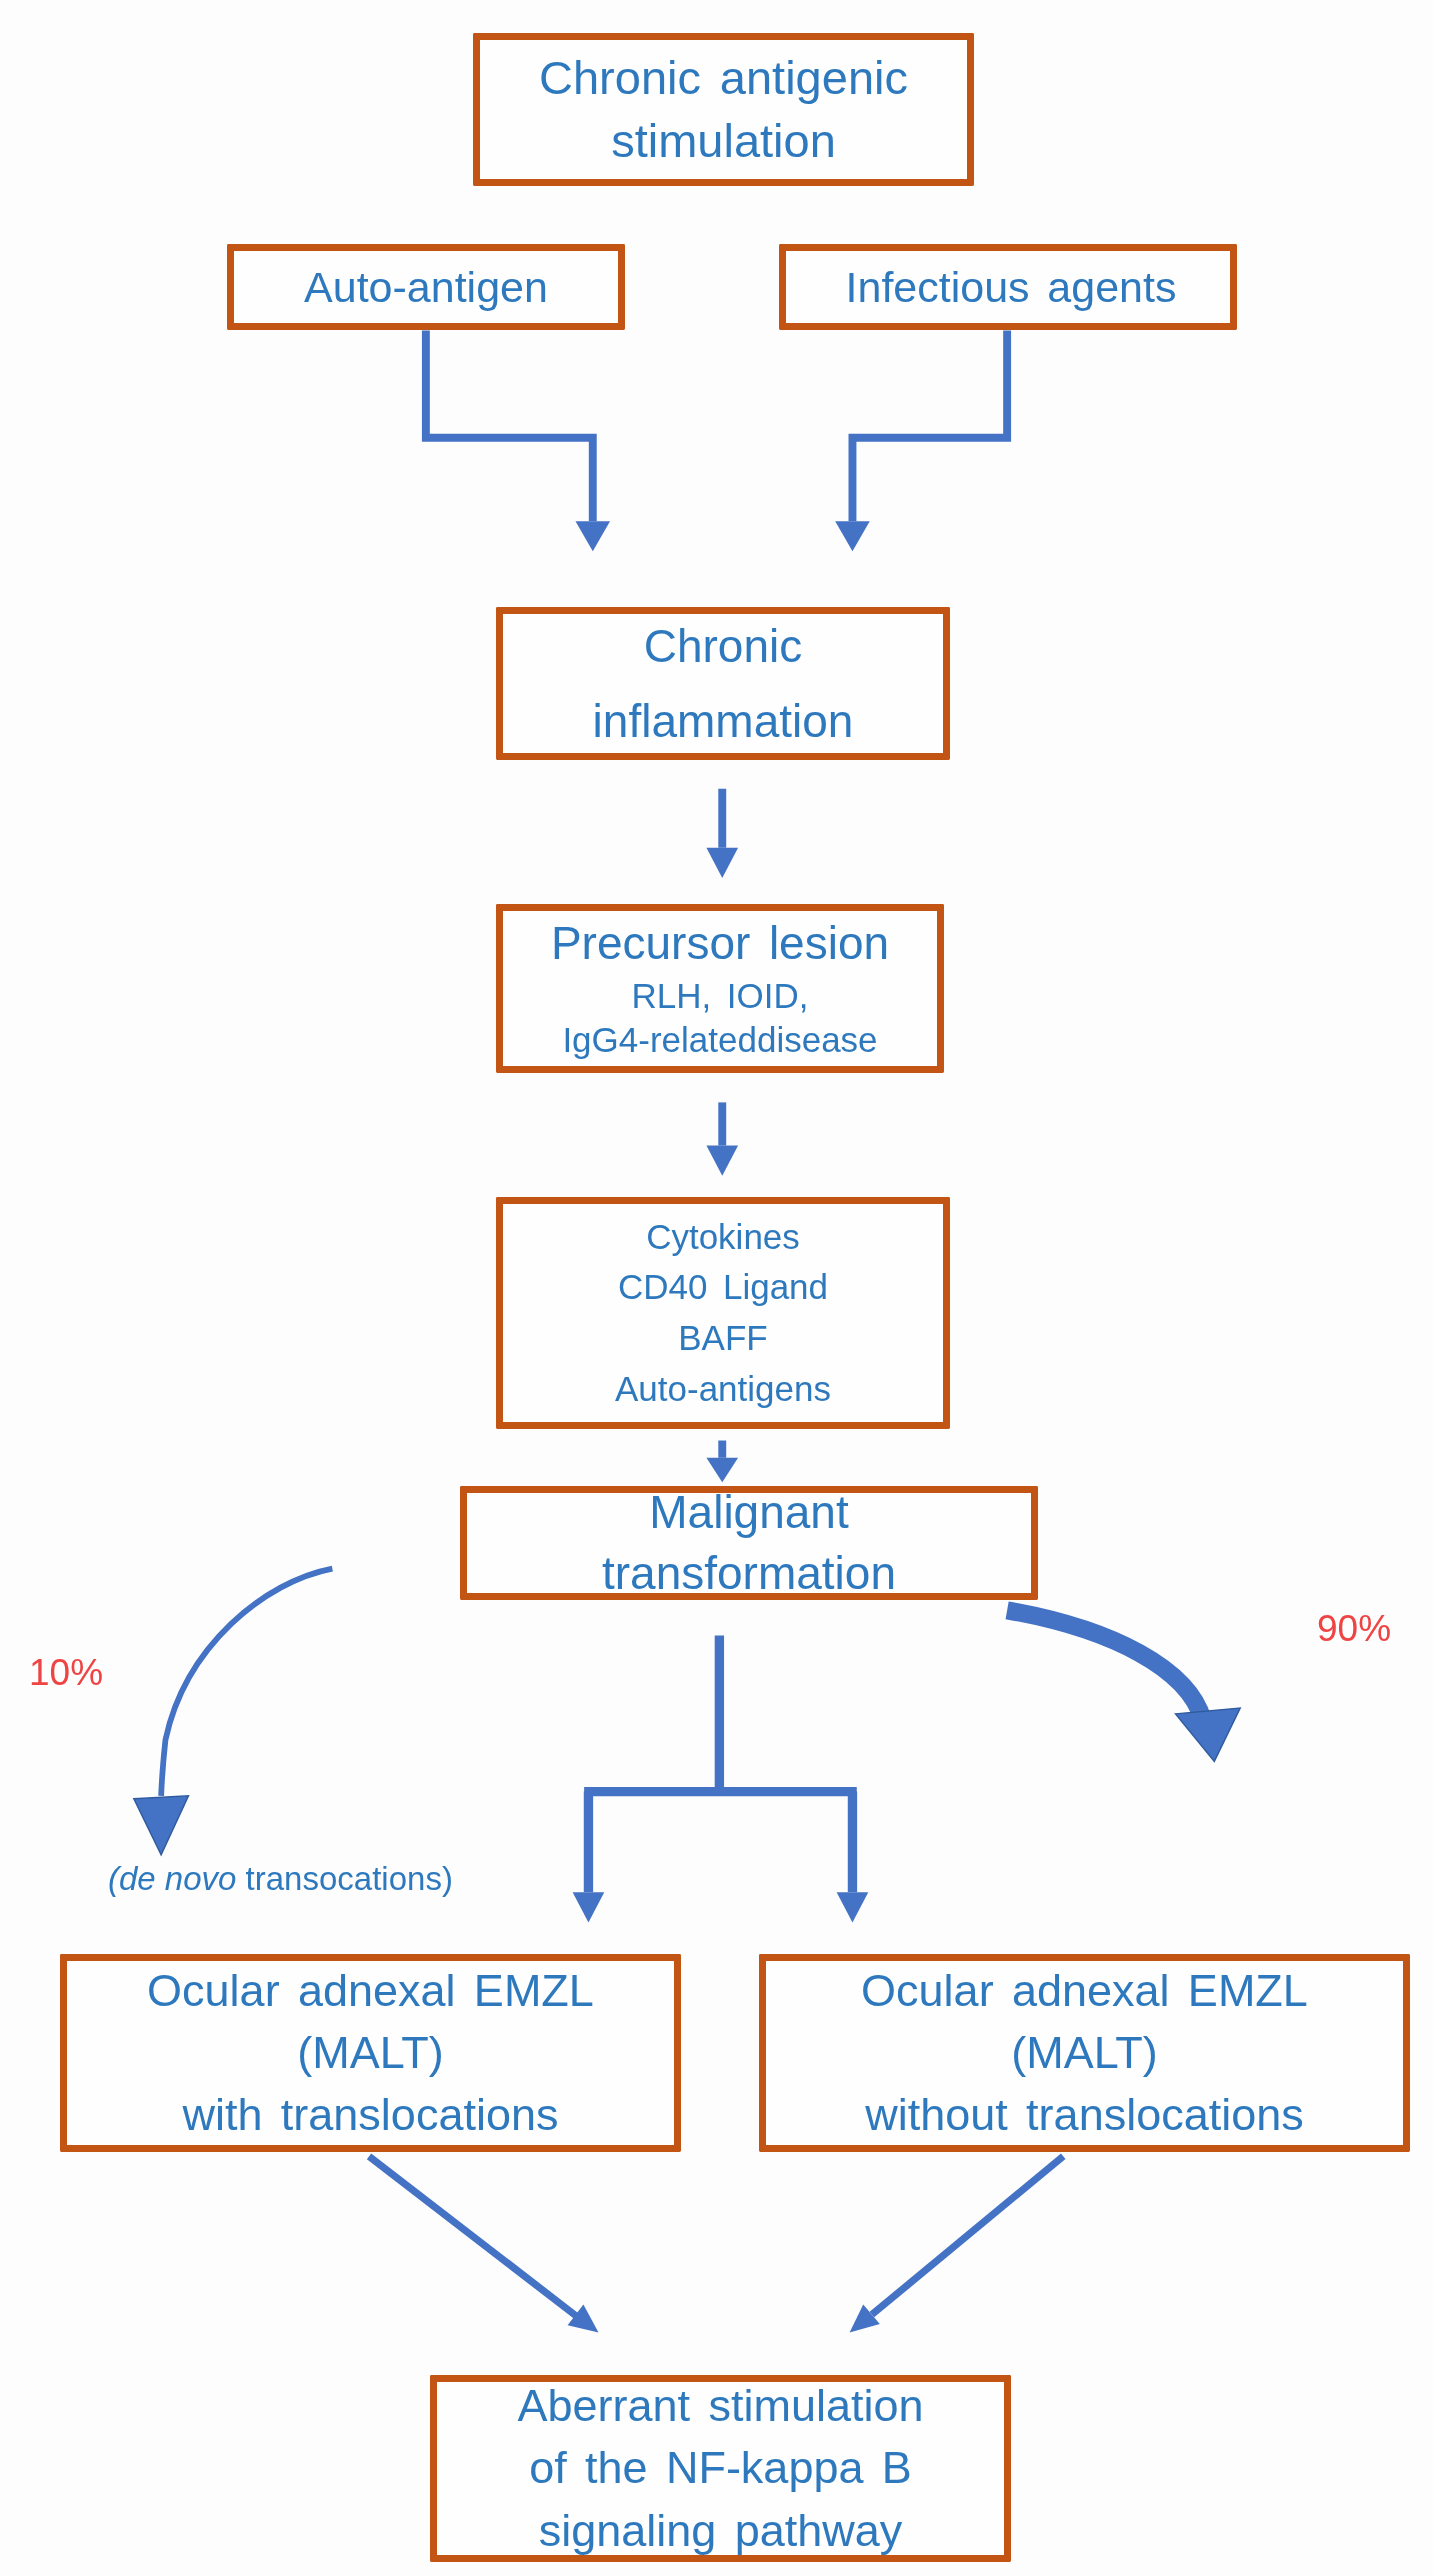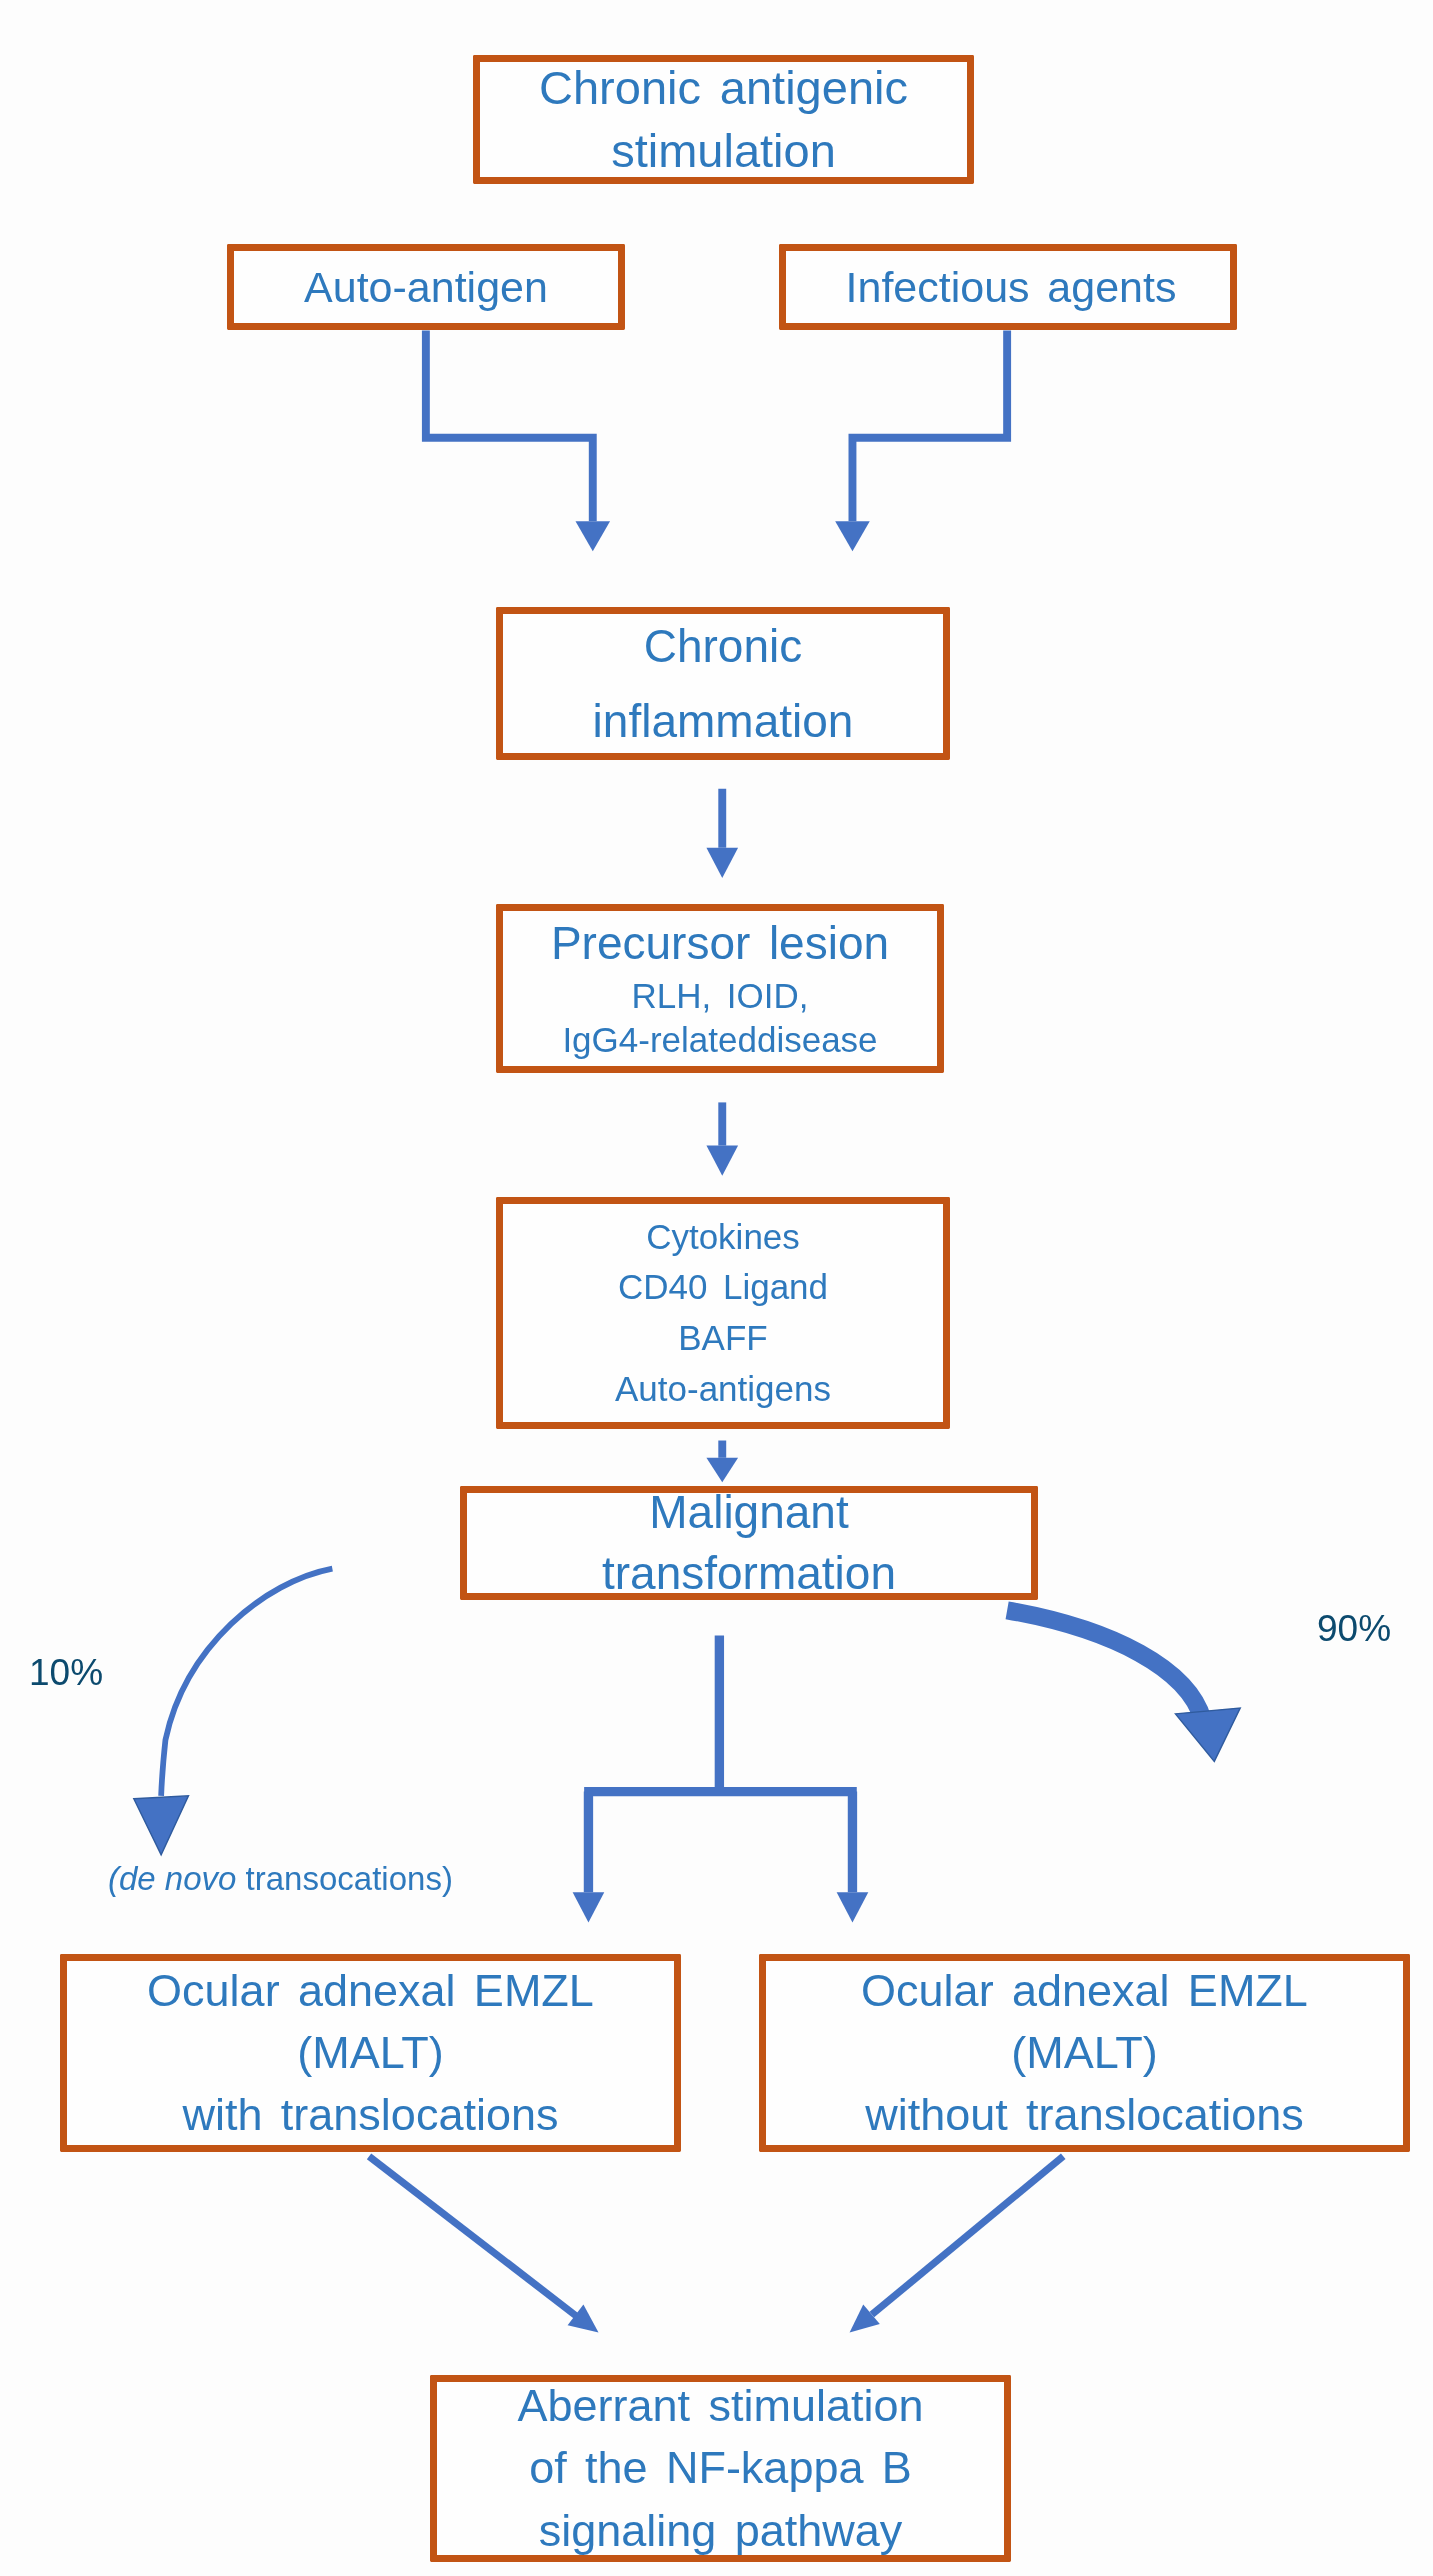--- a/index.html
+++ b/index.html
@@ -33,38 +33,38 @@
   }
   .fs66 .ln{font-size:47px;}
   .fs64 .ln{font-size:46px;}
   .fs60 .ln{font-size:43px;}
   .fs62 .ln{font-size:45px;line-height:1.38;}
   .fs48 .ln{font-size:35px;line-height:1.45;}
   .precursor .ln.big{font-size:46px;line-height:1.3;}
   .precursor .ln.small{font-size:35px;line-height:1.28;}
   .free-label{
     position:absolute;
-    color:#0c4a6e;
+    color:#ef4444;
     font-size:37px;
     z-index:2;
     white-space:nowrap;
     text-align:center;
   }
   .denovo{
     position:absolute;
     left:108px;top:1860px;width:432px;
     text-align:left;
     font-size:33px;
     color:#2E79BD;
     z-index:2;
     white-space:nowrap;
   }
   .denovo .it{font-style:italic;}
   
-  .n-top{left:473px;top:33px;width:501px;height:129px;margin-top:22px;}
+  .n-top{left:473px;top:33px;width:501px;height:153px;}
   .n-auto{left:227px;top:244px;width:398px;height:86px;}
   .n-infect{left:779px;top:244px;width:458px;height:86px;padding-left:6px;}
   .n-inflam{left:496px;top:607px;width:454px;height:153px;gap:14px;}
   .n-precursor{left:496px;top:904px;width:448px;height:169px;}
   .n-mediators{left:496px;top:1197px;width:454px;height:232px;}
   .n-malig{left:428px;top:1486px;width:578px;height:114px;margin-left:32px;}
   .n-emzl-l{left:60px;top:1954px;width:621px;height:198px;}
   .n-emzl-r{left:759px;top:1954px;width:651px;height:198px;}
   .n-final{left:430px;top:2375px;width:581px;height:187px;}
   .lab-10{left:29px;top:1652px;}

